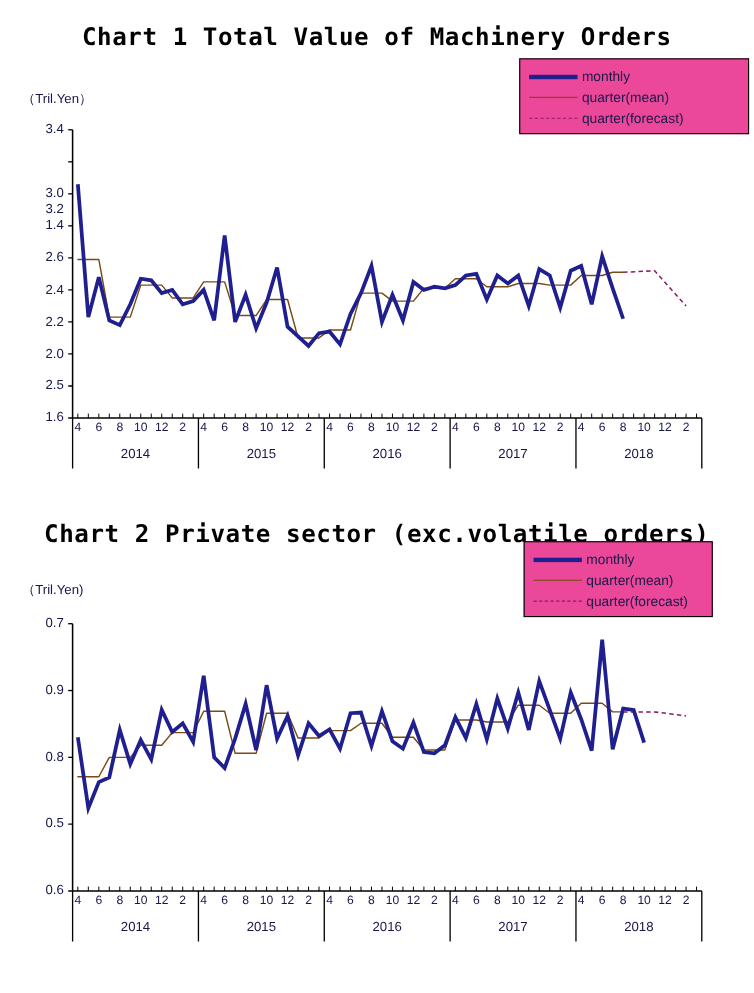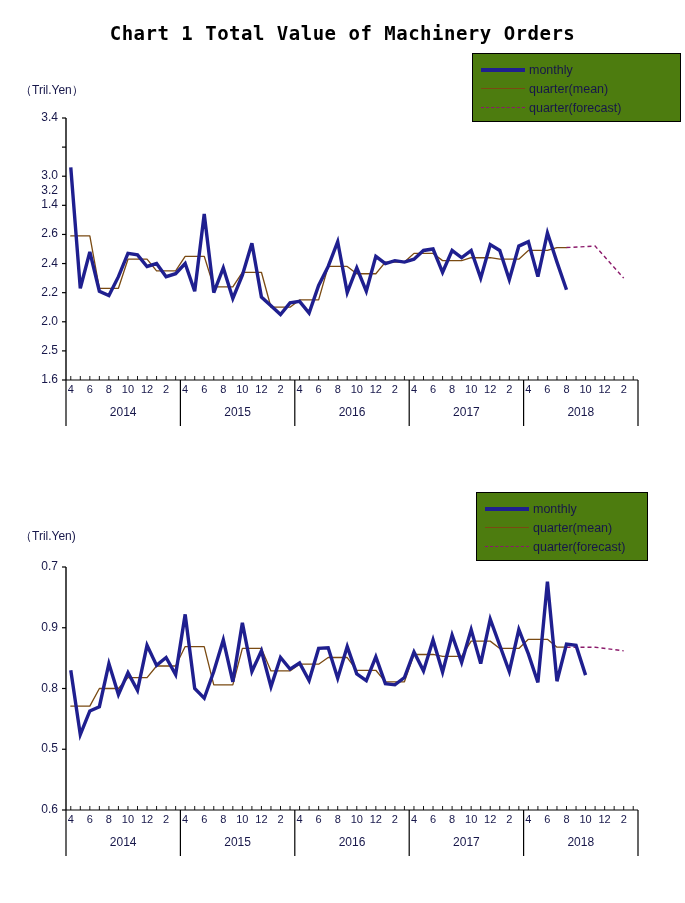--- a/index.html
+++ b/index.html
@@ -13,39 +13,39 @@
   .chart-block{position:absolute;left:0;width:685px;}
   #chart1-block{top:0;height:452px;}
   #chart2-block{top:452px;height:451px;}
 
   .chart-title{
     position:absolute;
     left:0;width:685px;
     text-align:center;
     font-family:"DejaVu Sans Mono","Liberation Mono",monospace;
     font-weight:bold;
-    font-size:19px;
+    font-size:22px;
     letter-spacing:0.5px;
     color:#000000;
     white-space:nowrap;
   }
   #chart1-title{top:22px;}
   #chart2-title{top:22px;}
 
   .unit-label{
     position:absolute;
     font-size:12px;
     color:#17174a;
     white-space:nowrap;
   }
 
   .legend-box{
     position:absolute;
     border:1px solid #000000;
-    background:#4d7c0f;
+    background:#ec4899;
     box-sizing:border-box;
     padding:6px 8px 6px 8px;
   }
   .legend-row{
     display:flex;
     align-items:center;
     height:19px;
   }
   .legend-swatch{
     width:44px;height:12px;
@@ -258,20 +258,21 @@
       <div class="yearlab" style="left: 93.2px; top: 405px; width: 60px;">2014</div>
       <div class="yearlab" style="left: 207.6px; top: 405px; width: 60px;">2015</div>
       <div class="yearlab" style="left: 322px; top: 405px; width: 60px;">2016</div>
       <div class="yearlab" style="left: 436.4px; top: 405px; width: 60px;">2017</div>
       <div class="yearlab" style="left: 550.8px; top: 405px; width: 60px;">2018</div>
     </div>
 </div>
 
 <div class="chart-block" id="chart2-block">
 
+  <div class="chart-title" id="chart2-title">Chart 2 Private sector (exc.volatile orders)</div>
 
   <div class="unit-label" style="left:20px;top:76px;">（Tril.Yen)</div>
 
   <div class="legend-box" id="chart2-legend" style="left:476px;top:40px;width:172px;height:69px;">
     <div class="legend-row">
       <span class="legend-swatch sw-monthly">
           <i></i>
         </span>
       <span class="legend-label">monthly</span>
     </div>

